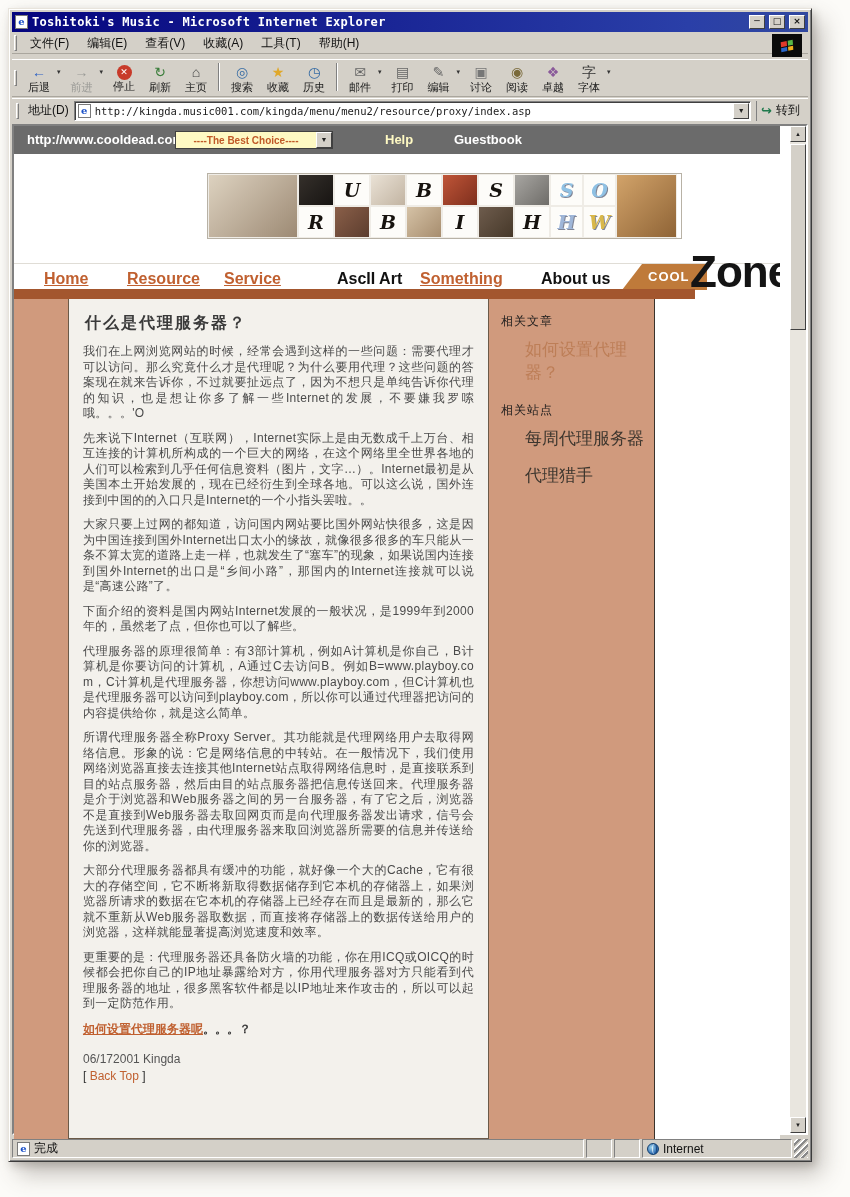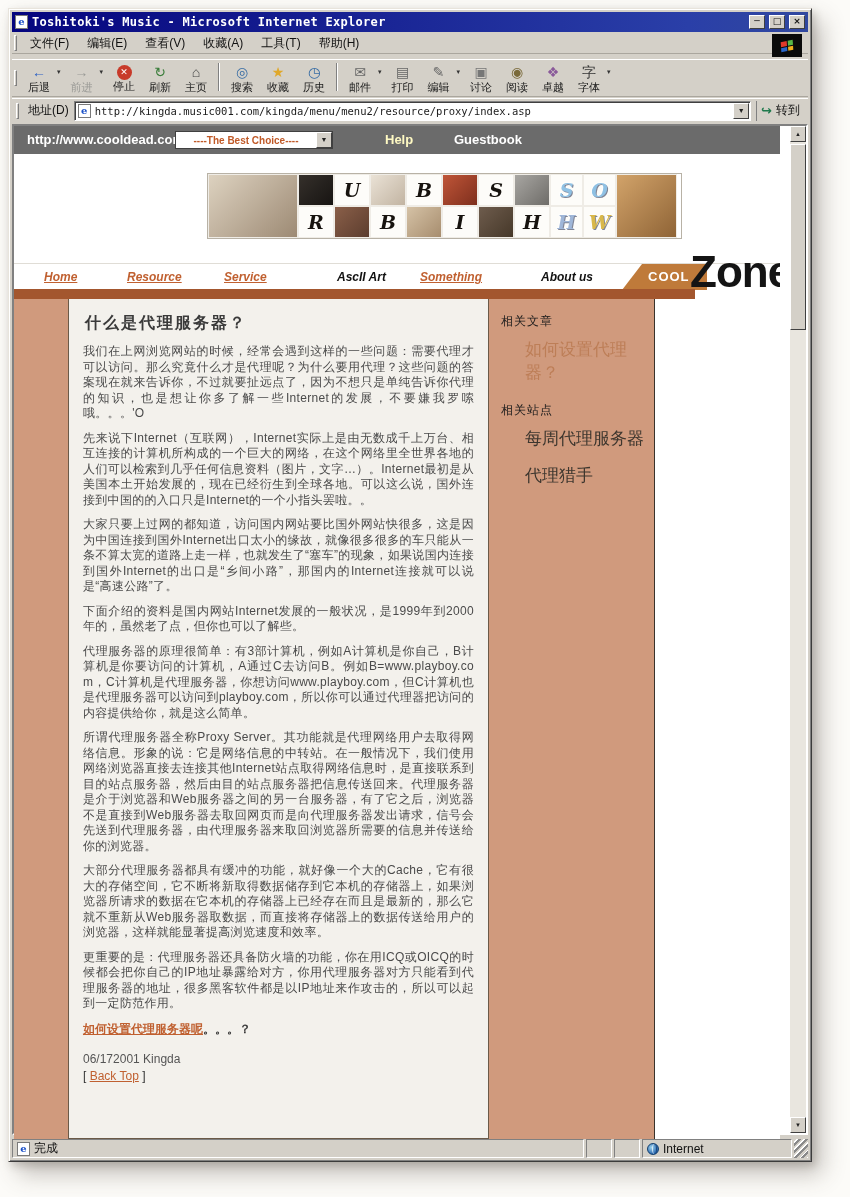--- a/index.html
+++ b/index.html
@@ -60,21 +60,21 @@
   #scrollbar { position:absolute; right:0; top:0; bottom:0; width:16px; background:#e9e6df; }
   .scrollbtn { position:absolute; left:0; width:16px; height:16px; background:#d4d0c8; border:1px solid;
                border-color:#fff #404040 #404040 #fff; font-size:6px; text-align:center; line-height:14px; color:#222; }
   #scroll-up { top:0; } #scroll-down { bottom:0; }
   #scroll-thumb { position:absolute; left:0; top:18px; width:16px; height:186px; background:#d4d0c8;
                   border:1px solid; border-color:#fff #404040 #404040 #fff; }
 
   
   #site-topbar { position:absolute; left:0; top:0; width:766px; height:28px; background:#6b6b6b; }
   #site-url { position:absolute; left:13px; top:6px; color:#fff; font-weight:bold; font-size:13px; }
-  #best-choice { position:absolute; left:161px; top:5px; width:158px; height:18px; background:#ffffff;
+  #best-choice { position:absolute; left:161px; top:5px; width:158px; height:18px; background:#fef9c3;
                  border:1px solid #404040; display:flex; align-items:center; }
   #best-choice-text { flex:1; font:bold 10px "Liberation Sans",sans-serif; color:#c05a28; text-align:center; }
   #topbar-help { position:absolute; left:371px; top:6px; color:#fef9c3; font-weight:bold; font-size:13px; }
   #topbar-guestbook { position:absolute; left:440px; top:6px; color:#fff; font-weight:bold; font-size:13px; }
 
   #logo-area { position:absolute; left:0; top:28px; width:766px; height:109px; background:#fff; }
   #logo { position:absolute; left:14px; top:12px; width:180px; height:92px; }
   #logo-c { position:absolute; left:12px; top:6px; width:58px; height:66px; border:11px solid #8f8f8f;
             border-radius:50%; border-right-color:transparent; transform:rotate(20deg); }
   .logo-dot { position:absolute; width:17px; height:17px; border-radius:50%; background:#e63012; }
@@ -82,21 +82,21 @@
   #logo-cn { position:absolute; left:84px; top:16px; font-size:18px; color:#858585; letter-spacing:4px; }
   #logo-en { position:absolute; left:76px; top:42px; font-size:22px; color:#8a8a8a; letter-spacing:2px; }
   #banner { position:absolute; left:193px; top:19px; width:475px; height:66px; display:flex; border:1px solid #b8b2a6; }
   .banner-col { display:flex; flex-direction:column; }
   .banner-cell { flex:1; border:1px solid #efece6; display:flex; align-items:center; justify-content:center; overflow:hidden; }
   .banner-letter { background:#fdfcf9; font:italic bold 19px "DejaVu Serif",serif; }
   .letter-glow { text-shadow:1px 1px 0 rgba(25,35,70,.55), -1px -1px 0 rgba(255,255,255,.65); }
   #corner-resource { position:absolute; left:695px; top:116px; font-weight:bold; font-size:17px; color:#e2641c; }
 
   #navbar { position:absolute; left:0; top:137px; width:766px; height:26px; background:#fff; border-top:1px solid #e0ddd6; }
-  .nav-item { position:absolute; top:6px; font-size:12px; white-space:nowrap;font-style:italic; }
+  .nav-item { position:absolute; top:6px; font-size:16px; white-space:nowrap; }
   .nav-item.link { color:#c06030; font-weight:bold; text-decoration:underline; }
   .nav-item.plain { color:#111; font-weight:bold; }
   .nav-item:nth-child(1){left:30px} .nav-item:nth-child(2){left:113px} .nav-item:nth-child(3){left:210px}
   .nav-item:nth-child(4){left:323px} .nav-item:nth-child(5){left:406px} .nav-item:nth-child(6){left:527px}
   #cool-shape { position:absolute; left:608px; top:0; width:85px; height:26px; background:#bf7a3a;
                 clip-path:polygon(20px 0, 100% 0, 100% 100%, 0 100%);
                 color:#fff; font-weight:bold; font-size:13px; letter-spacing:1px; line-height:26px; padding-left:26px; }
   #zone-text { position:absolute; left:676px; top:124px; font-size:44px; font-weight:800; color:#141414;
                letter-spacing:-1px; z-index:5; line-height:44px; }
   #brown-bar { position:absolute; left:0; top:163px; width:681px; height:10px; background:#a3562e; }
@@ -104,21 +104,21 @@
   #left-strip { position:absolute; left:0; top:173px; width:54px; height:840px; background:#d09a7d; }
   #article { position:absolute; left:54px; top:173px; width:421px; height:840px; background:#f3f1ec;
              border:1px solid #6b5a48; border-top:none; padding:12px 14px 8px 14px; overflow:hidden; }
   #article-title { font-size:16px; font-weight:bold; color:#3a3a3a; letter-spacing:2px; margin:2px 0 10px 2px; }
   .apara { font-size:12px; line-height:15.5px; letter-spacing:.3px; color:#4a4a4a; margin-bottom:9px;
            text-align:justify; word-break:break-all; }
   #article-link-row { margin-top:3px; font-size:12px; font-weight:bold; color:#3a3a3a; }
   #article-link { color:#c06030; text-decoration:underline; }
   #article-date { margin-top:14px; font-size:12px; color:#555; }
   #article-back-row { margin-top:3px; font-size:12px; color:#333; }
-  #back-top-link { color:#c06030; text-decoration:underline; }
+  #back-top-link { color:#c06030; }
 
   #sidebar { position:absolute; left:475px; top:173px; width:166px; height:840px; background:#d09a7d;
              border-right:1px solid #3a332c; padding:8px 10px; }
   .sb-head { font-size:12px; color:#1c1c1c; margin:6px 0 8px 2px; letter-spacing:1px; }
   .sb-link { display:block; font-size:17px; margin:0 0 14px 26px; }
   #sb-link-1 { color:#bd7e57; margin-bottom:18px; }
   .sb-dark { color:#3d362e; }
 
   
   #statusbar { position:absolute; left:3px; bottom:3px; right:3px; height:21px; display:flex; gap:2px;

